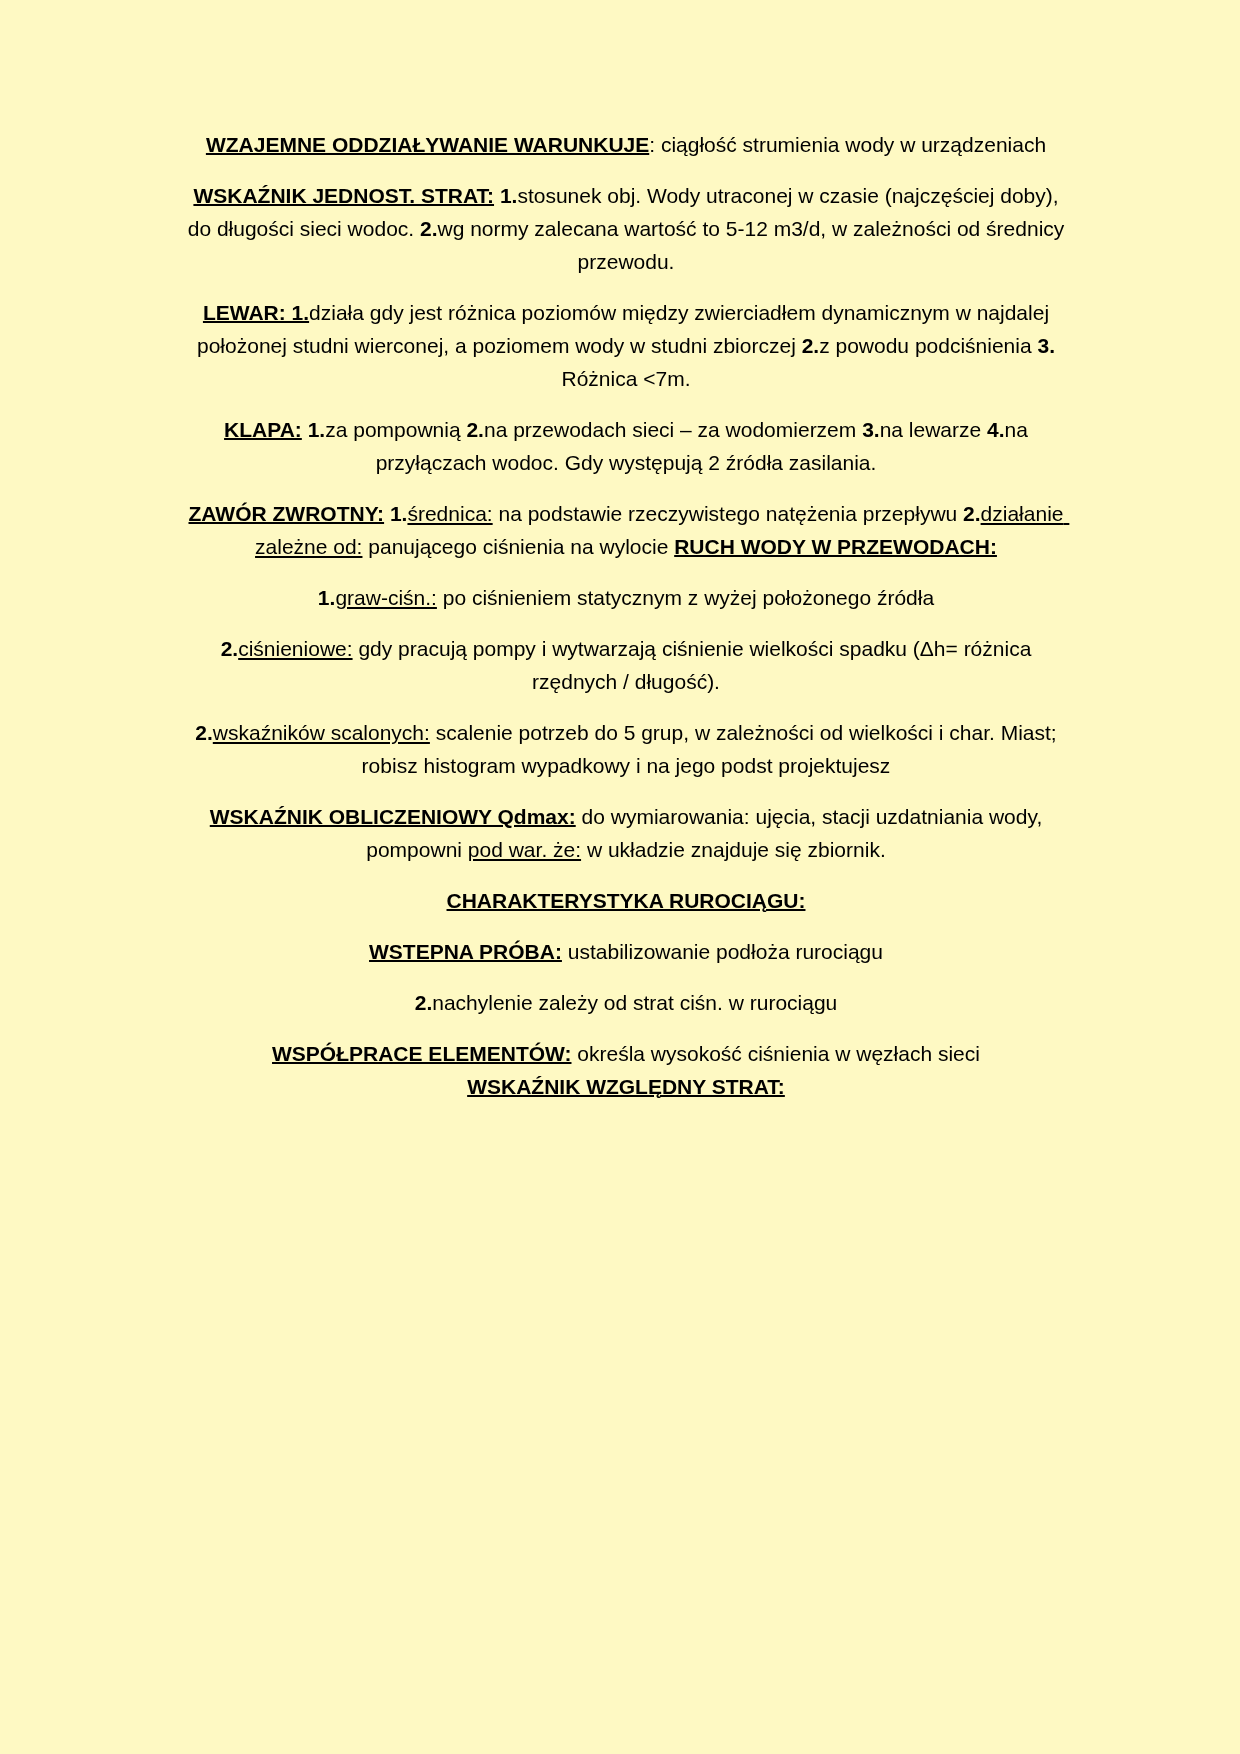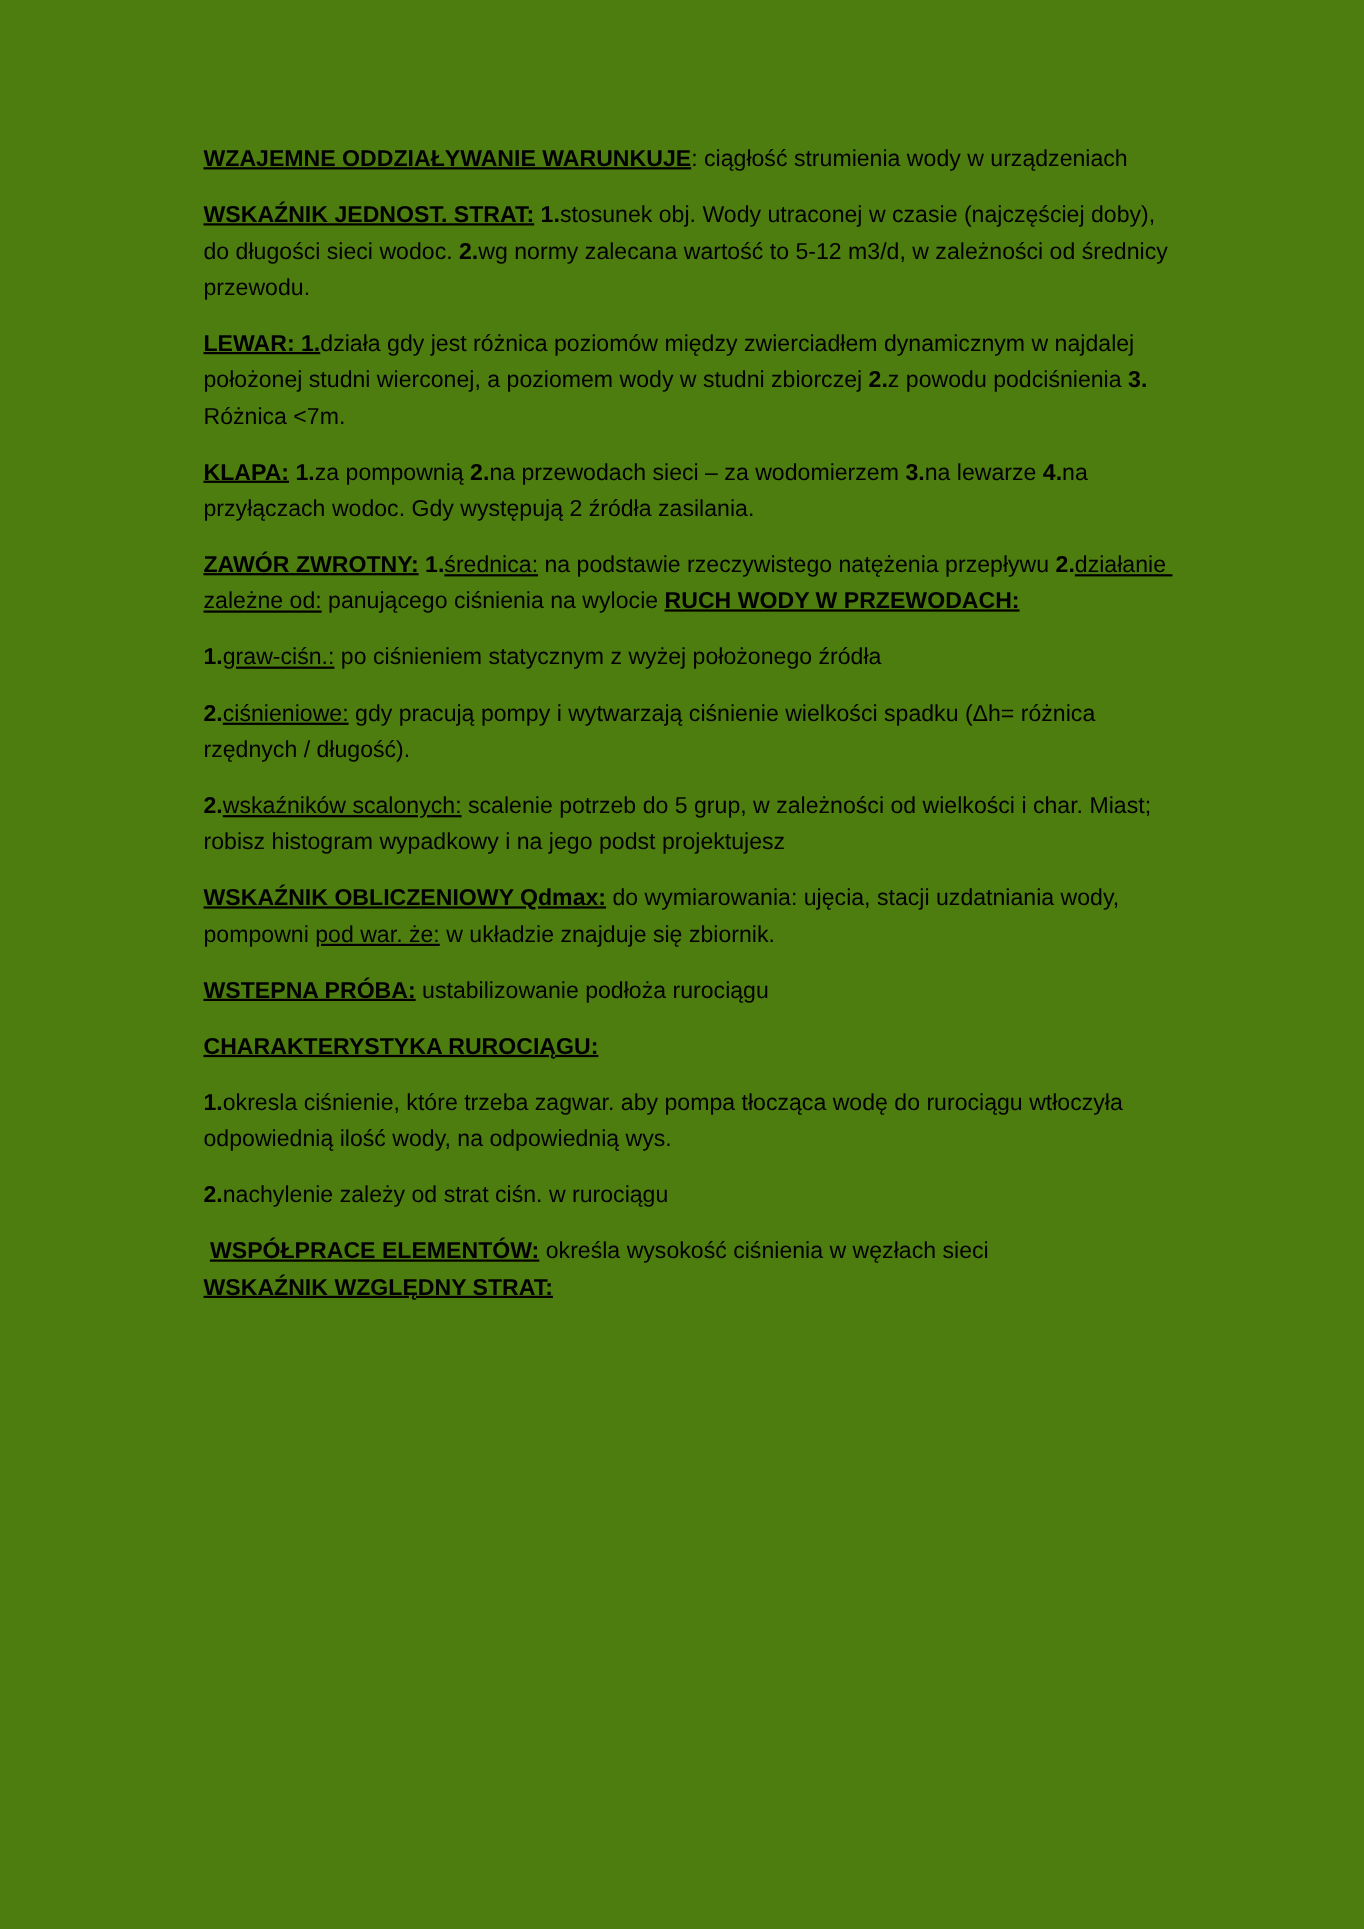--- a/index.html
+++ b/index.html
@@ -4,24 +4,25 @@
 <style>
   html, body {
     margin: 0;
     padding: 0;
     background: #ffffff;
   }
   .page {
     position: relative;
     width: 1240px;
     height: 1754px;
-    background: #4d7c0f;
+    background: #fef9c3;
     overflow: hidden;
     font-family: "Liberation Sans", "DejaVu Sans", sans-serif;
     color: #000000;
+    text-align: center;
   }
   .content {
     position: absolute;
     left: 185px;
     top: 128px;
     width: 882px;
     font-size: 21px;
     line-height: 33px;
     letter-spacing: 0px;
   }
@@ -40,19 +41,18 @@
   <div class="content">
       <p><span class="b u">WZAJEMNE ODDZIAŁYWANIE WARUNKUJE</span><span>: ciągłość strumienia wody w urządzeniach</span></p>
       <p><span class="b u">WSKAŹNIK JEDNOST. STRAT:</span><span> </span><span class="b">1.</span><span>stosunek obj. Wody utraconej w czasie (najczęściej doby), do długości sieci wodoc. </span><span class="b">2.</span><span>wg normy zalecana wartość to 5-12 m3/d, w zależności od średnicy przewodu.</span></p>
       <p><span class="b u">LEWAR: 1.</span><span>działa gdy jest różnica poziomów między zwierciadłem dynamicznym w najdalej położonej studni wierconej, a poziomem wody w studni zbiorczej </span><span class="b">2.</span><span>z powodu podciśnienia </span><span class="b">3.</span><span> Różnica &lt;7m.</span></p>
       <p><span class="b u">KLAPA:</span><span> </span><span class="b">1.</span><span>za pompownią </span><span class="b">2.</span><span>na przewodach sieci – za wodomierzem </span><span class="b">3.</span><span>na lewarze </span><span class="b">4.</span><span>na przyłączach wodoc. Gdy występują 2 źródła zasilania.</span></p>
       <p><span class="b u">ZAWÓR ZWROTNY:</span><span> </span><span class="b">1.</span><span class="u">średnica:</span><span> na podstawie rzeczywistego natężenia przepływu </span><span class="b">2.</span><span class="u">działanie zależne od:</span><span> panującego ciśnienia na wylocie </span><span class="b u">RUCH WODY W PRZEWODACH:</span></p>
       <p><span class="b">1.</span><span class="u">graw-ciśn.:</span><span> po ciśnieniem statycznym z wyżej położonego źródła</span></p>
       <p><span class="b">2.</span><span class="u">ciśnieniowe:</span><span> gdy pracują pompy i wytwarzają ciśnienie wielkości spadku (Δh= różnica rzędnych / długość).</span></p>
       <p><span class="b">2.</span><span class="u">wskaźników scalonych:</span><span> scalenie potrzeb do 5 grup, w zależności od wielkości i char. Miast; robisz histogram wypadkowy i na jego podst projektujesz</span></p>
       <p><span class="b u">WSKAŹNIK OBLICZENIOWY Qdmax:</span><span> do wymiarowania: ujęcia, stacji uzdatniania wody, pompowni </span><span class="u">pod war. że:</span><span> w układzie znajduje się zbiornik.</span></p>
+      <p><span class="b u">CHARAKTERYSTYKA RUROCIĄGU:</span></p>
       <p><span class="b u">WSTEPNA PRÓBA:</span><span> ustabilizowanie podłoża rurociągu</span></p>
-      <p><span class="b u">CHARAKTERYSTYKA RUROCIĄGU:</span></p>
-      <p><span class="b">1.</span><span>okresla ciśnienie, które trzeba zagwar. aby pompa tłocząca wodę do rurociągu wtłoczyła odpowiednią ilość wody, na odpowiednią wys.</span></p>
       <p><span class="b">2.</span><span>nachylenie zależy od strat ciśn. w rurociągu</span></p>
       <p><span> </span><span class="b u">WSPÓŁPRACE ELEMENTÓW:</span><span> określa wysokość ciśnienia w węzłach sieci </span><br><span class="b u">WSKAŹNIK WZGLĘDNY STRAT:</span></p>
     </div>
 </div>
 
 </body></html>

